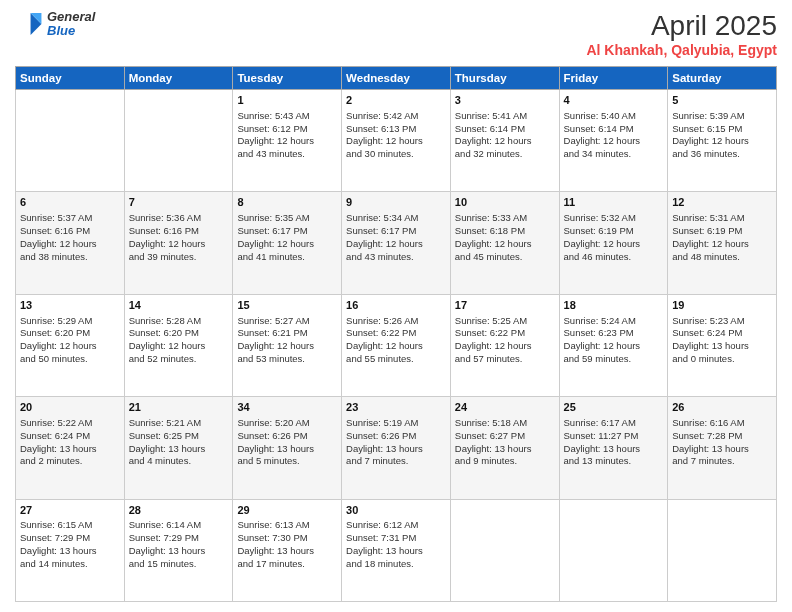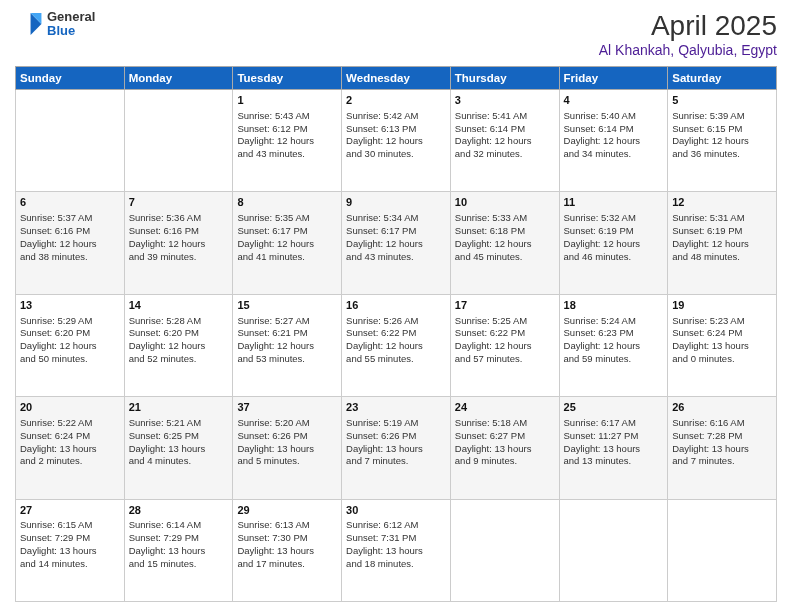--- a/index.html
+++ b/index.html
@@ -27,38 +27,40 @@
       display: flex;
       align-items: center;
       gap: 4px;
     }
     .logo-text {
       display: flex;
       flex-direction: column;
       font-size: 13px;
       font-weight: bold;
       line-height: 1.1;
+      font-style: italic;
     }
     .logo-general { color: #333; }
     .logo-blue { color: #1565c0; }
     .logo-icon {
       width: 28px;
       height: 28px;
     }
     .title-block {
       text-align: right;
     }
     .title-month {
       font-size: 28px;
       font-weight: normal;
       color: #333;
     }
     .title-location {
       font-size: 14px;
-      color: #4c1d95;
+      color: #ef4444;
+      font-weight: bold;
     }
     .calendar {
       flex: 1;
       border-collapse: collapse;
       width: 100%;
       table-layout: fixed;
     }
     .calendar thead tr th {
       background: #1565c0;
       color: #fff;
@@ -276,21 +278,21 @@
             <div>and 2 minutes.</div>
           </td>
           <td>
             <span class="day-number">21</span>
             <div>Sunrise: 5:21 AM</div>
             <div>Sunset: 6:25 PM</div>
             <div>Daylight: 13 hours</div>
             <div>and 4 minutes.</div>
           </td>
           <td>
-            <span class="day-number">37</span>
+            <span class="day-number">34</span>
             <div>Sunrise: 5:20 AM</div>
             <div>Sunset: 6:26 PM</div>
             <div>Daylight: 13 hours</div>
             <div>and 5 minutes.</div>
           </td>
           <td>
             <span class="day-number">23</span>
             <div>Sunrise: 5:19 AM</div>
             <div>Sunset: 6:26 PM</div>
             <div>Daylight: 13 hours</div>

